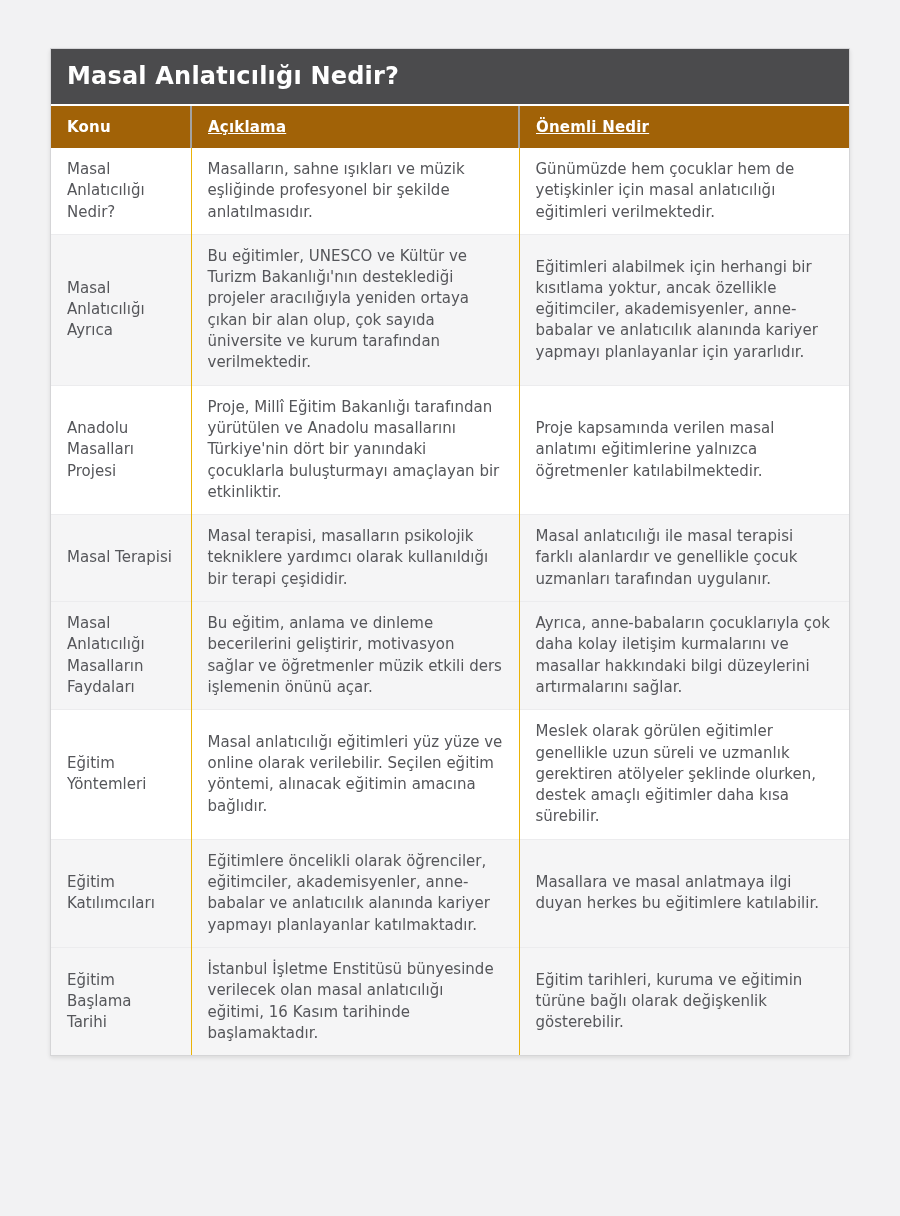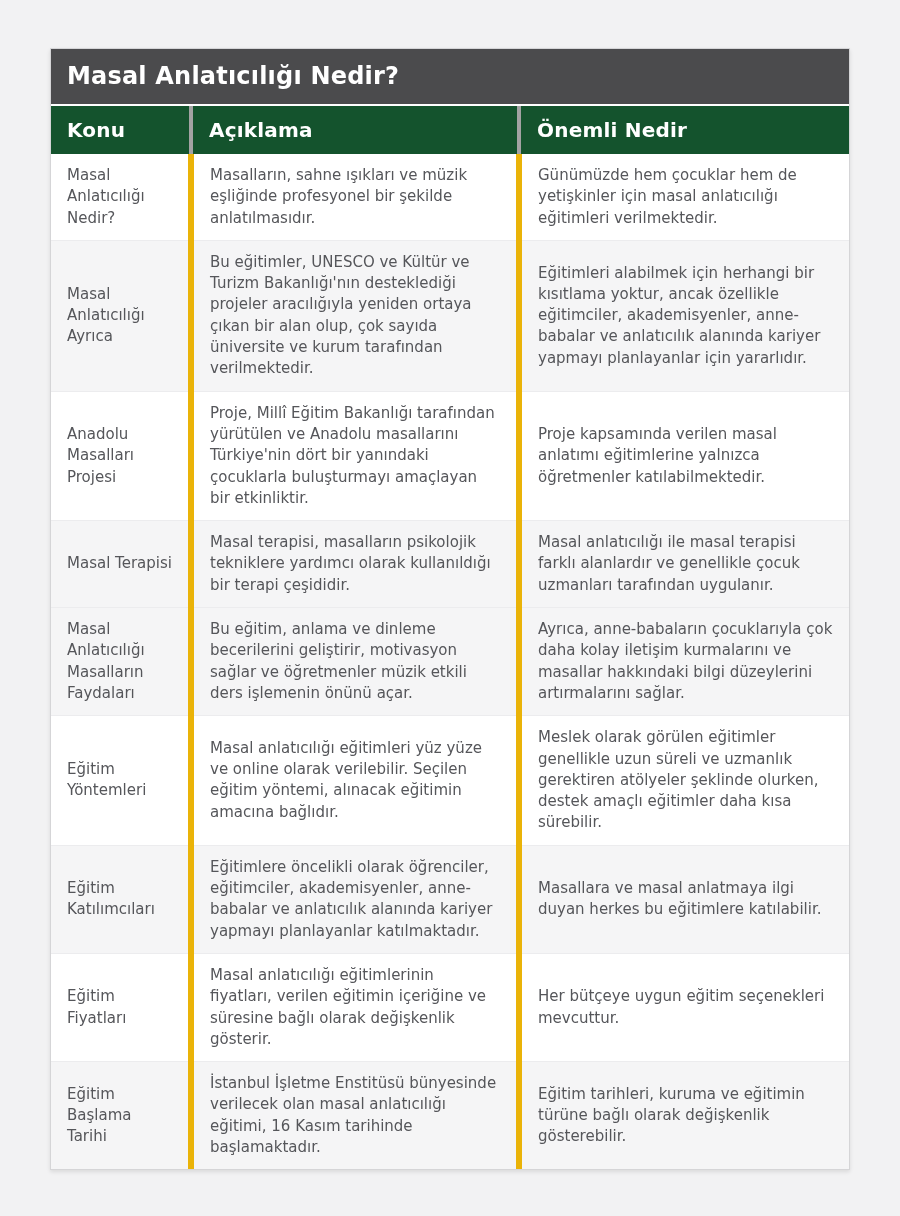--- a/index.html
+++ b/index.html
@@ -32,45 +32,46 @@
   }
   table {
     width: 100%;
     border-collapse: collapse;
     table-layout: fixed;
   }
   col.c-konu  { width: 140px; }
   col.c-acik  { width: 328px; }
   col.c-not   { width: auto; }
   thead th {
-    background: #14532d;
+    background: #a16207;
     color: #ffffff;
-    font-size: 20px;
+    font-size: 15px;
     font-weight: bold;
     text-align: left;
     padding: 12px 16px;
     letter-spacing: 0.2px;
   }
   thead th + th {
-    border-left: 4px solid #a3a3a3;
+    border-left: 2px solid #a3a3a3;
+    text-decoration: underline;
   }
   tbody td {
     font-size: 15px;
     color: #55565a;
     line-height: 1.42;
     padding: 11px 16px;
     vertical-align: middle;
     border-top: 1px solid #ececee;
     word-wrap: break-word;
   }
   tbody tr:first-child td {
     border-top: none;
   }
   tbody td + td {
-    border-left: 6px solid #eab308;
+    border-left: 1px solid #eab308;
   }
   tbody tr.stripe {
     background: #f5f5f6;
   }
 </style>
 </head>
 <body>
 
 <div class="card">
   <div class="card-title">Masal Anlatıcılığı Nedir?</div>
@@ -117,25 +118,20 @@
       <tr>
         <td>Eğitim Yöntemleri</td>
         <td>Masal anlatıcılığı eğitimleri yüz yüze ve online olarak verilebilir. Seçilen eğitim yöntemi, alınacak eğitimin amacına bağlıdır.</td>
         <td>Meslek olarak görülen eğitimler genellikle uzun süreli ve uzmanlık gerektiren atölyeler şeklinde olurken, destek amaçlı eğitimler daha kısa sürebilir.</td>
       </tr>
       <tr class="stripe">
         <td>Eğitim Katılımcıları</td>
         <td>Eğitimlere öncelikli olarak öğrenciler, eğitimciler, akademisyenler, anne-babalar ve anlatıcılık alanında kariyer yapmayı planlayanlar katılmaktadır.</td>
         <td>Masallara ve masal anlatmaya ilgi duyan herkes bu eğitimlere katılabilir.</td>
       </tr>
-      <tr>
-        <td>Eğitim Fiyatları</td>
-        <td>Masal anlatıcılığı eğitimlerinin fiyatları, verilen eğitimin içeriğine ve süresine bağlı olarak değişkenlik gösterir.</td>
-        <td>Her bütçeye uygun eğitim seçenekleri mevcuttur.</td>
-      </tr>
       <tr class="stripe">
         <td>Eğitim Başlama Tarihi</td>
         <td>İstanbul İşletme Enstitüsü bünyesinde verilecek olan masal anlatıcılığı eğitimi, 16 Kasım tarihinde başlamaktadır.</td>
         <td>Eğitim tarihleri, kuruma ve eğitimin türüne bağlı olarak değişkenlik gösterebilir.</td>
       </tr>
     </tbody>
   </table>
 </div>
 
 </body></html>

